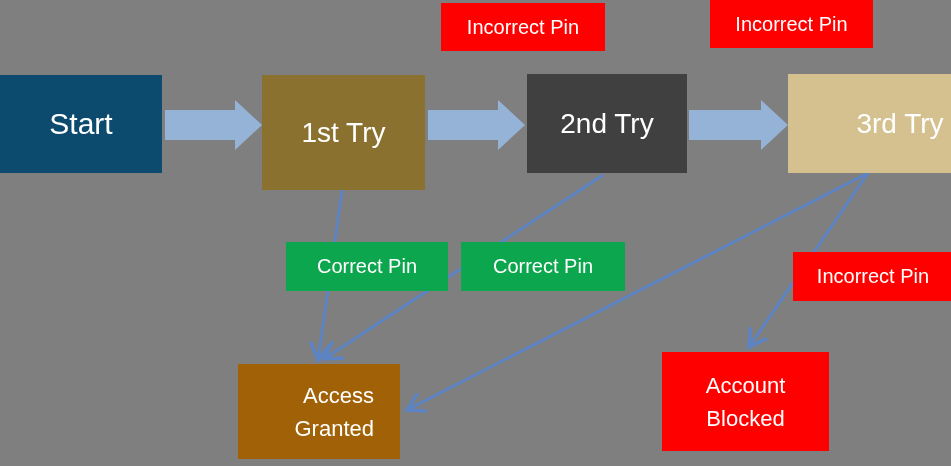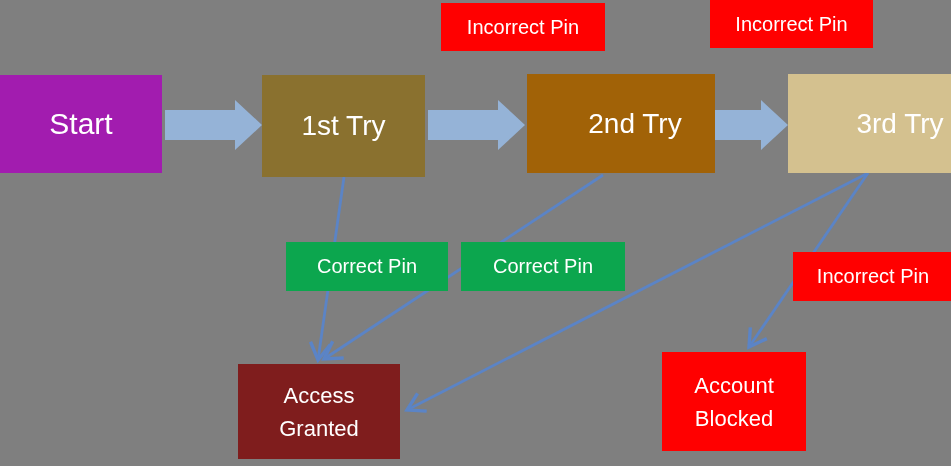--- a/index.html
+++ b/index.html
@@ -14,25 +14,25 @@
   .box{
     position:absolute;
     display:flex;align-items:center;justify-content:center;
     text-align:center;
     color:#fff;
   }
   .node{font-size:28px;}
   .edge-label{font-size:20px;margin-left:48px;}
   
   .n-start   {left:0px;   top:75px;  width:162px; height:98px; font-size:30px;}
-  .n-try1    {left:262px; top:75px;  width:163px; height:102px;}
+  .n-try1    {left:262px; top:75px;  width:163px; height:115px;}
   .n-try2    {left:527px; top:74px;  width:160px; height:99px;}
   .n-try3    {left:788px; top:74px;  width:160px; height:99px;padding-left:32px;}
   .n-access  {left:238px; top:364px; width:162px; height:95px; font-size:22px; line-height:33px;}
-  .n-blocked {left:662px; top:352px; width:144px; height:99px; font-size:22px; line-height:33px;}
+  .n-blocked {left:662px; top:352px; width:167px; height:99px; font-size:22px; line-height:33px;}
   .l-incorrect1{left:393px; top:3px;   width:164px; height:48px;}
   .l-incorrect2{left:662px; top:0px;   width:163px; height:48px;}
   .l-correct1  {left:238px; top:242px; width:162px; height:49px;}
   .l-correct2  {left:413px; top:242px; width:164px; height:49px;}
   .l-incorrect3{left:745px; top:252px; width:160px; height:49px;}
   .wrap2{width:110px;}
 </style>
 </head>
 <body>
 
@@ -48,37 +48,37 @@
     <polygon points="165,110 235,110 235,100 262,125 235,150 235,140 165,140" fill="#95b3d7"></polygon>
     <polygon points="428,110 498,110 498,100 525,125 498,150 498,140 428,140" fill="#95b3d7"></polygon>
     <polygon points="689,110 761,110 761,100 788,125 761,150 761,140 689,140" fill="#95b3d7"></polygon>
 
     <line x1="344" y1="177" x2="318" y2="360" stroke-width="2.8" marker-end="url(#vhead)" stroke="#5b84c6"></line>
     <line x1="603" y1="175" x2="324" y2="359" stroke-width="2.8" marker-end="url(#vhead)" stroke="#5b84c6"></line>
     <line x1="868" y1="173" x2="407" y2="410" stroke-width="2.8" marker-end="url(#vhead)" stroke="#5b84c6"></line>
     <line x1="868" y1="173" x2="749" y2="347" stroke-width="2.8" marker-end="url(#vhead)" stroke="#5b84c6"></line>
   </svg>
 
-  <div class="box node n-start" style="background-color: #a21caf;">
+  <div class="box node n-start" style="background-color: #0c4a6e;">
     <span>Start</span>
   </div>
 
   <div class="box node n-try1" style="background-color: rgb(138, 113, 47);">
     <span>1st Try</span>
   </div>
 
-  <div class="box node n-try2" style="background-color: #a16207; padding-left: 28px;">
+  <div class="box node n-try2" style="background-color: #404040;">
     <span>2nd Try</span>
   </div>
 
   <div class="box node n-try3" style="background-color: rgb(212, 193, 143);">
     <span>3rd Try</span>
   </div>
 
-  <div class="box n-access" style="background-color: #7f1d1d;">
+  <div class="box n-access" style="background-color: #a16207; text-align: right;">
     <span class="wrap2">Access Granted</span>
   </div>
 
   <div class="box n-blocked" style="background-color: rgb(255, 0, 0);">
     <span class="wrap2">Account Blocked</span>
   </div>
 
   <div class="box edge-label l-incorrect1" style="background-color: rgb(255, 0, 0);">
     <span>Incorrect Pin</span>
   </div>

